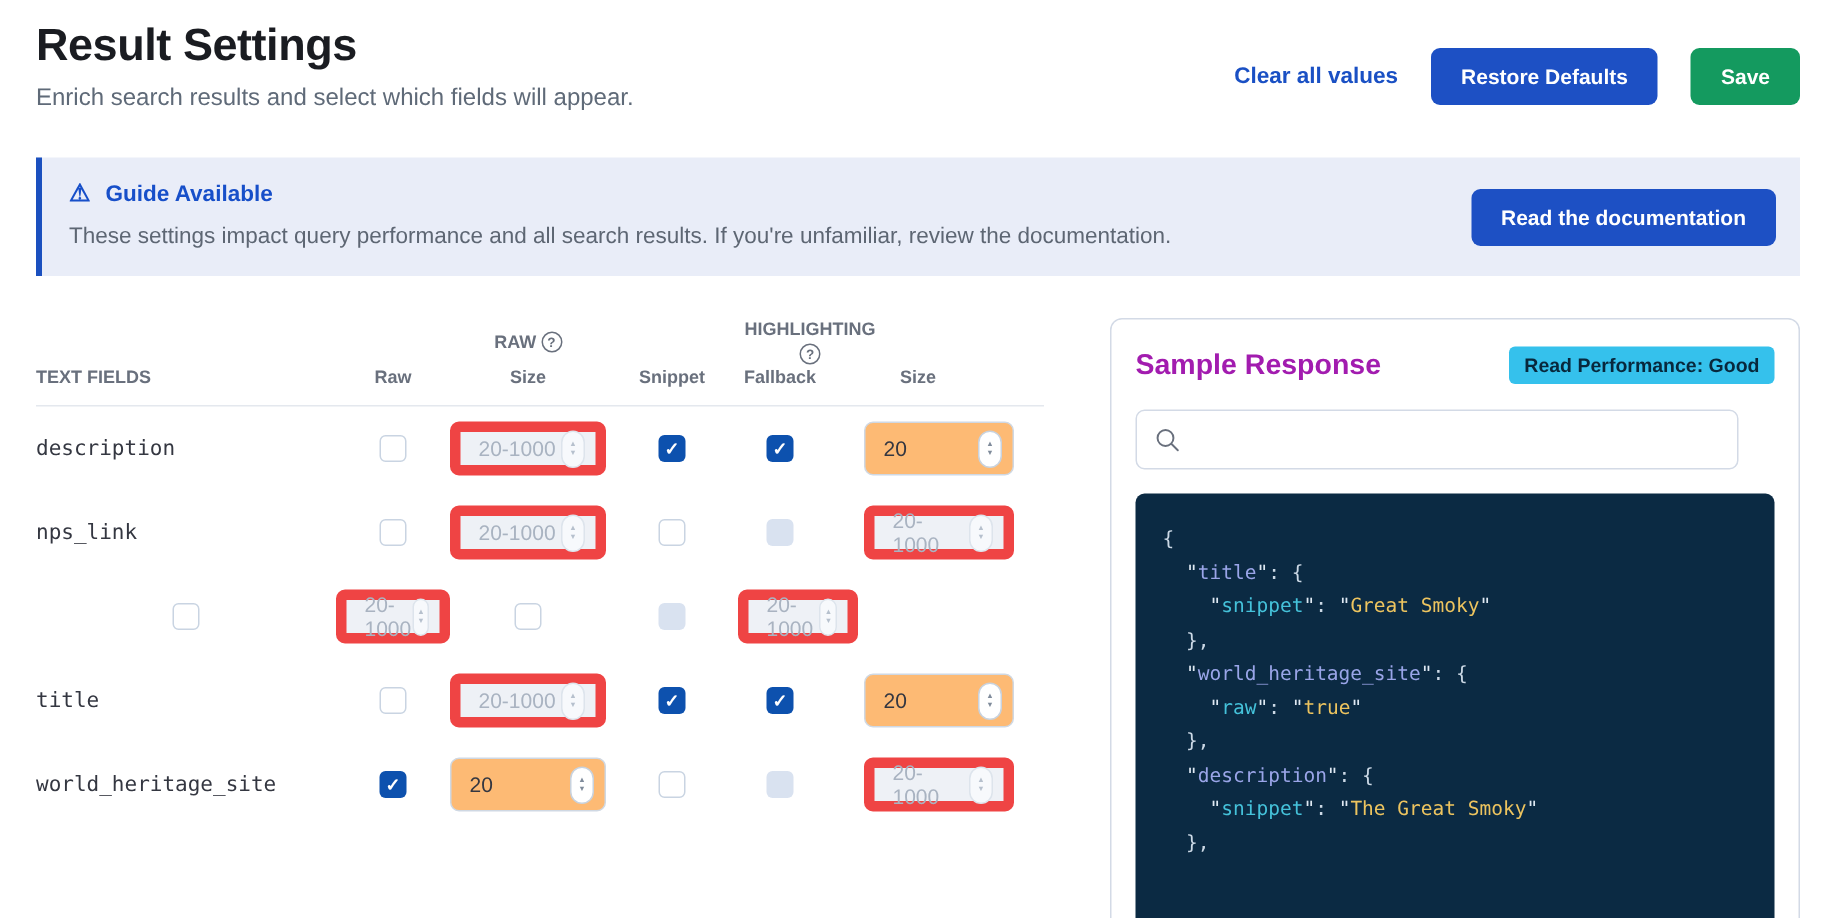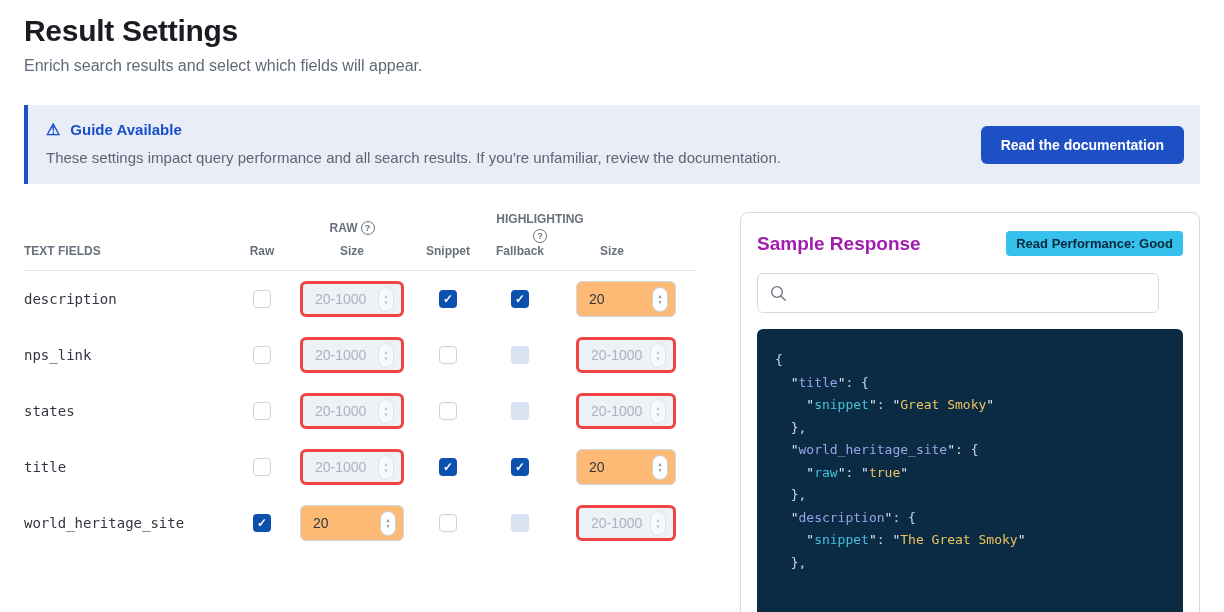--- a/index.html
+++ b/index.html
@@ -46,21 +46,21 @@
   .cellflex { display:flex; width:100%; }
   .cb { width:18px; height:18px; border-radius:4px; display:flex; align-items:center; justify-content:center; }
   .cb.unchecked { background:#fff; border:1px solid #c9d4e2; }
   .cb.checked { background:#0d51ae; }
   .cb.checked span { color:#fff; font-size:12px; font-weight:700; line-height:1; }
   .cb.disabled { background:#d9e2f0; }
 
   .numinput { height:36px; border-radius:6px; display:flex; align-items:center; padding:0 7px 0 12px;
     font-size:14px; width:100%; }
   .numinput.enabled { background:#fdba74; border:1px solid #cfd8e3; color:#343741; }
-  .numinput.disabled { background:#eef1f6; border:3px solid #ef4444; color:#a9b3c1; }
+  .numinput.disabled { background:#eef1f6; border:7px solid #ef4444; color:#a9b3c1; }
   .stepper { margin-left:auto; width:16px; height:25px; border-radius:9px; background:#fff;
     border:1px solid #c8d2de; display:flex; flex-direction:column; align-items:center; justify-content:center;
     font-size:5px; color:#7f8b9b; line-height:6px; }
   .numinput.disabled .stepper { border-color:#dde4ec; color:#b6c0cd; background:#f7f9fc; }
   .hl-cell .numinput { width:100px; margin-left:auto; }
 
   
   .panel { flex:1; border:1px solid #d3dae6; border-radius:8px; background:#fff; padding:18px 16px; min-height:420px; }
   .panel-head { display:flex; align-items:center; justify-content:space-between; }
   .panel-title { font-size:19px; font-weight:700; color:#a21caf; }
@@ -74,20 +74,25 @@
 </head>
 <body>
 
 <div class="page">
 
   <div class="topbar">
     <div>
       <div class="h1">Result Settings</div>
       <div class="subtitle">Enrich search results and select which fields will appear.</div>
     </div>
+    <div class="actions">
+      <span class="linkbtn">Clear all values</span>
+      <button class="btn btn-blue">Restore Defaults</button>
+      <button class="btn btn-green">Save</button>
+    </div>
   </div>
 
   <div class="callout">
     <div class="callout-title">
       <span class="warn-ic">⚠</span>
       <span>Guide Available</span>
     </div>
     <div class="callout-body">These settings impact query performance and all search results. If you're unfamiliar, review the documentation.</div>
     <button class="btn btn-blue">Read the documentation</button>
   </div>
@@ -163,21 +168,20 @@
               <div class="cb disabled"></div>
             </div>
             <div class="cellflex hl-cell">
               <div class="numinput disabled">
                 <span>20-1000</span>
                 <span class="stepper">▲<br>▼</span>
               </div>
             </div>
           </div>
           <div class="grid-row frow">
-            <div class="fname">states</div>
             <div class="cellflex" style="justify-content: center;">
               <div class="cb unchecked"></div>
             </div>
             <div>
               <div class="numinput disabled">
                 <span>20-1000</span>
                 <span class="stepper">▲<br>▼</span>
               </div>
             </div>
             <div class="cellflex" style="justify-content: center;">

